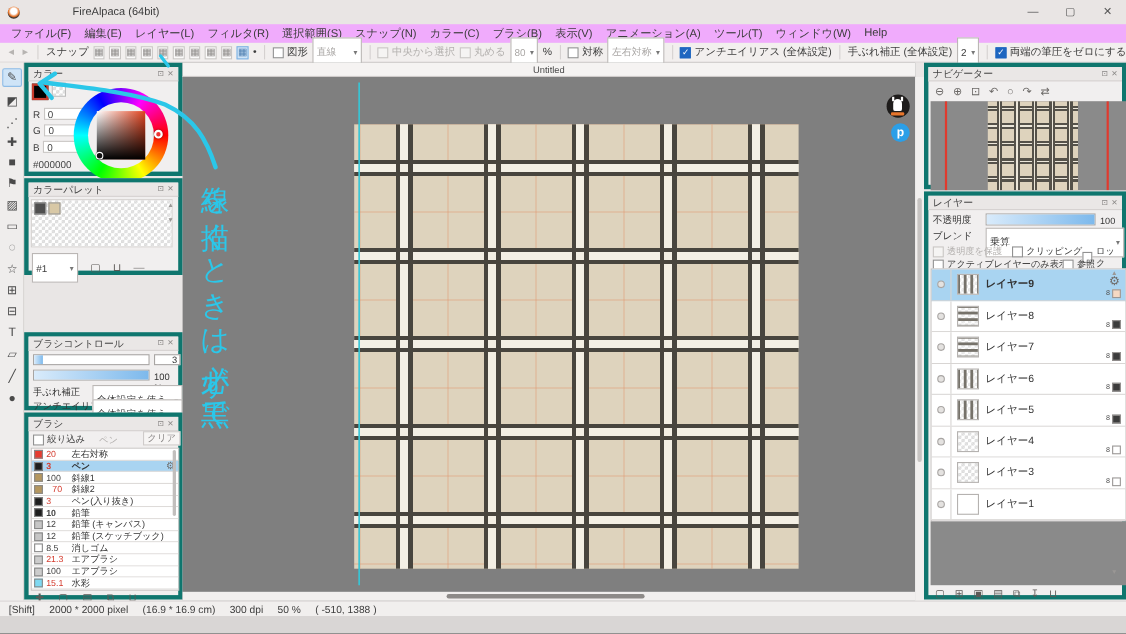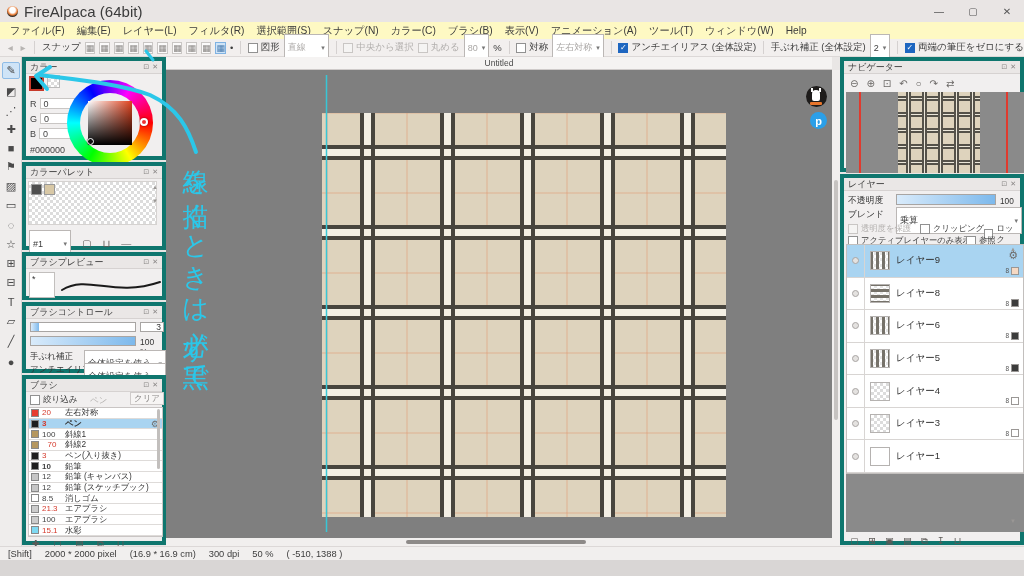--- a/index.html
+++ b/index.html
@@ -3,24 +3,24 @@
 <meta charset="utf-8">
 <style>
   *{margin:0;padding:0;box-sizing:border-box;}
   html,body{background:#555;}
   .app{position:relative;width:1024px;height:576px;overflow:hidden;background:#e9e6e5;
        font-family:"Liberation Sans","DejaVu Sans",sans-serif;color:#333;font-size:10px;
        -webkit-font-smoothing:antialiased;}
   
   .titlebar{position:absolute;left:0;top:0;width:1024px;height:22px;background:#e9e5e4;display:flex;align-items:center;}
   .appicon{width:11px;height:11px;border-radius:50%;background:radial-gradient(circle at 50% 38%,#fff 32%,#e8762c 55%,#3a332d 70%);margin:0 6px 0 7px;}
-  .apptitle{font-size:15px;color:#3b3b3b;}
+  .apptitle{font-size:10px;color:#3b3b3b;margin-left:42px;}
   .winbtns{margin-left:auto;display:flex;}
   .winbtn{width:34px;height:22px;display:flex;align-items:center;justify-content:center;font-size:10px;color:#555;}
-  .menubar{position:absolute;left:0;top:22px;width:1024px;height:17px;background:#fef9c3;display:flex;align-items:center;padding-left:4px;}
+  .menubar{position:absolute;left:0;top:22px;width:1024px;height:17px;background:#f0abfc;display:flex;align-items:center;padding-left:4px;}
   .menu-item{padding:0 6px;font-size:10.2px;color:#3c3c3c;white-space:nowrap;}
   .toolbar2{position:absolute;left:0;top:39px;width:1024px;height:18px;background:#f2efee;border-bottom:1px solid #dcd8d7;display:flex;align-items:center;padding-left:6px;gap:4px;white-space:nowrap;}
   .tbtn{width:15px;height:14px;display:flex;align-items:center;justify-content:center;color:#b7b4b2;font-size:10px;}
   .sep{width:1px;height:13px;background:#d5d1d0;margin:0 3px;}
   .snapico{width:12px;height:12px;border:1px solid #c9c6c4;display:flex;align-items:center;justify-content:center;font-size:9px;color:#8f8c8a;background:#fbfafa;}
   .snapico.active{background:#cfe4f7;border-color:#7fb2e2;color:#4d7eb0;}
   .chk{display:inline-flex;align-items:center;gap:3px;font-size:9.5px;color:#3c3c3c;}
   .chk .box{width:10px;height:10px;border:1px solid #919191;background:#fff;display:inline-flex;align-items:center;justify-content:center;}
   .chk.on .box{background:#1e66c0;border-color:#1e66c0;}
   .chk.on .box::after{content:"✓";color:#fff;font-size:8px;line-height:1;}
@@ -287,33 +287,20 @@
       <span class="dd" style="width:42px;">
           <span>#1</span>
           <span class="caret">▾</span>
         </span>
       <span style="font-size:10px;color:#5c5956;">▢</span>
       <span style="font-size:10px;color:#5c5956;">⊔</span>
       <span style="color:#8a8786;">—</span>
     </div>
   </div>
 
-  <div class="panel" style="left:22px;top:252px;width:144px;height:48px;">
-    <div class="phead">
-      <span>ブラシプレビュー</span>
-      <span class="pbtns">
-          <span>⊡</span>
-          <span>✕</span>
-        </span>
-    </div>
-    <div style="position:absolute;left:3px;top:16px;width:26px;height:26px;background:#fff;border:1px solid #c2bfbd;font-size:9px;padding:1px 2px;"><span>*</span></div>
-    <svg style="position:absolute;left:32px;top:16px;" width="108" height="28">
-      <path d="M4,18 C30,2 55,26 102,10" fill="none" stroke="#1a1a1a" stroke-width="2" stroke-linecap="round"></path>
-    </svg>
-  </div>
 
   <div class="panel" style="left:22px;top:302px;width:144px;height:71px;">
     <div class="phead">
       <span>ブラシコントロール</span>
       <span class="pbtns">
           <span>⊡</span>
           <span>✕</span>
         </span>
     </div>
     <div class="slider" style="position:absolute;left:4px;top:16px;width:106px;">
@@ -503,32 +490,42 @@
     <span class="chk" style="position:absolute;left:122px;top:57px;font-size:8.3px;">
         <span class="box"></span>
         <span>参照</span>
       </span>
 
     <div class="lrowwrap">
       <div class="lrow sel">
           <span class="vdot"></span>
           <span class="ldiv"></span>
           <span class="lthumb" data-thumb="vlines"></span>
-          <span class="lname" style="font-weight:normal;">レイヤー9</span>
+          <span class="lname" style="font-weight:bold;">レイヤー9</span>
           <span class="lbadge">
             <i>8</i>
             <b style="background-color: rgb(246, 217, 195);"></b>
           </span>
           <span class="gear">⚙</span>
         </div>
       <div class="lrow">
           <span class="vdot"></span>
           <span class="ldiv"></span>
           <span class="lthumb" data-thumb="hlines"></span>
           <span class="lname">レイヤー8</span>
+          <span class="lbadge">
+            <i>8</i>
+            <b style="background-color: rgb(60, 60, 60);"></b>
+          </span>
+        </div>
+      <div class="lrow">
+          <span class="vdot"></span>
+          <span class="ldiv"></span>
+          <span class="lthumb" data-thumb="hlines"></span>
+          <span class="lname">レイヤー7</span>
           <span class="lbadge">
             <i>8</i>
             <b style="background-color: rgb(60, 60, 60);"></b>
           </span>
         </div>
       <div class="lrow">
           <span class="vdot"></span>
           <span class="ldiv"></span>
           <span class="lthumb" data-thumb="vlines"></span>
           <span class="lname">レイヤー6</span>

